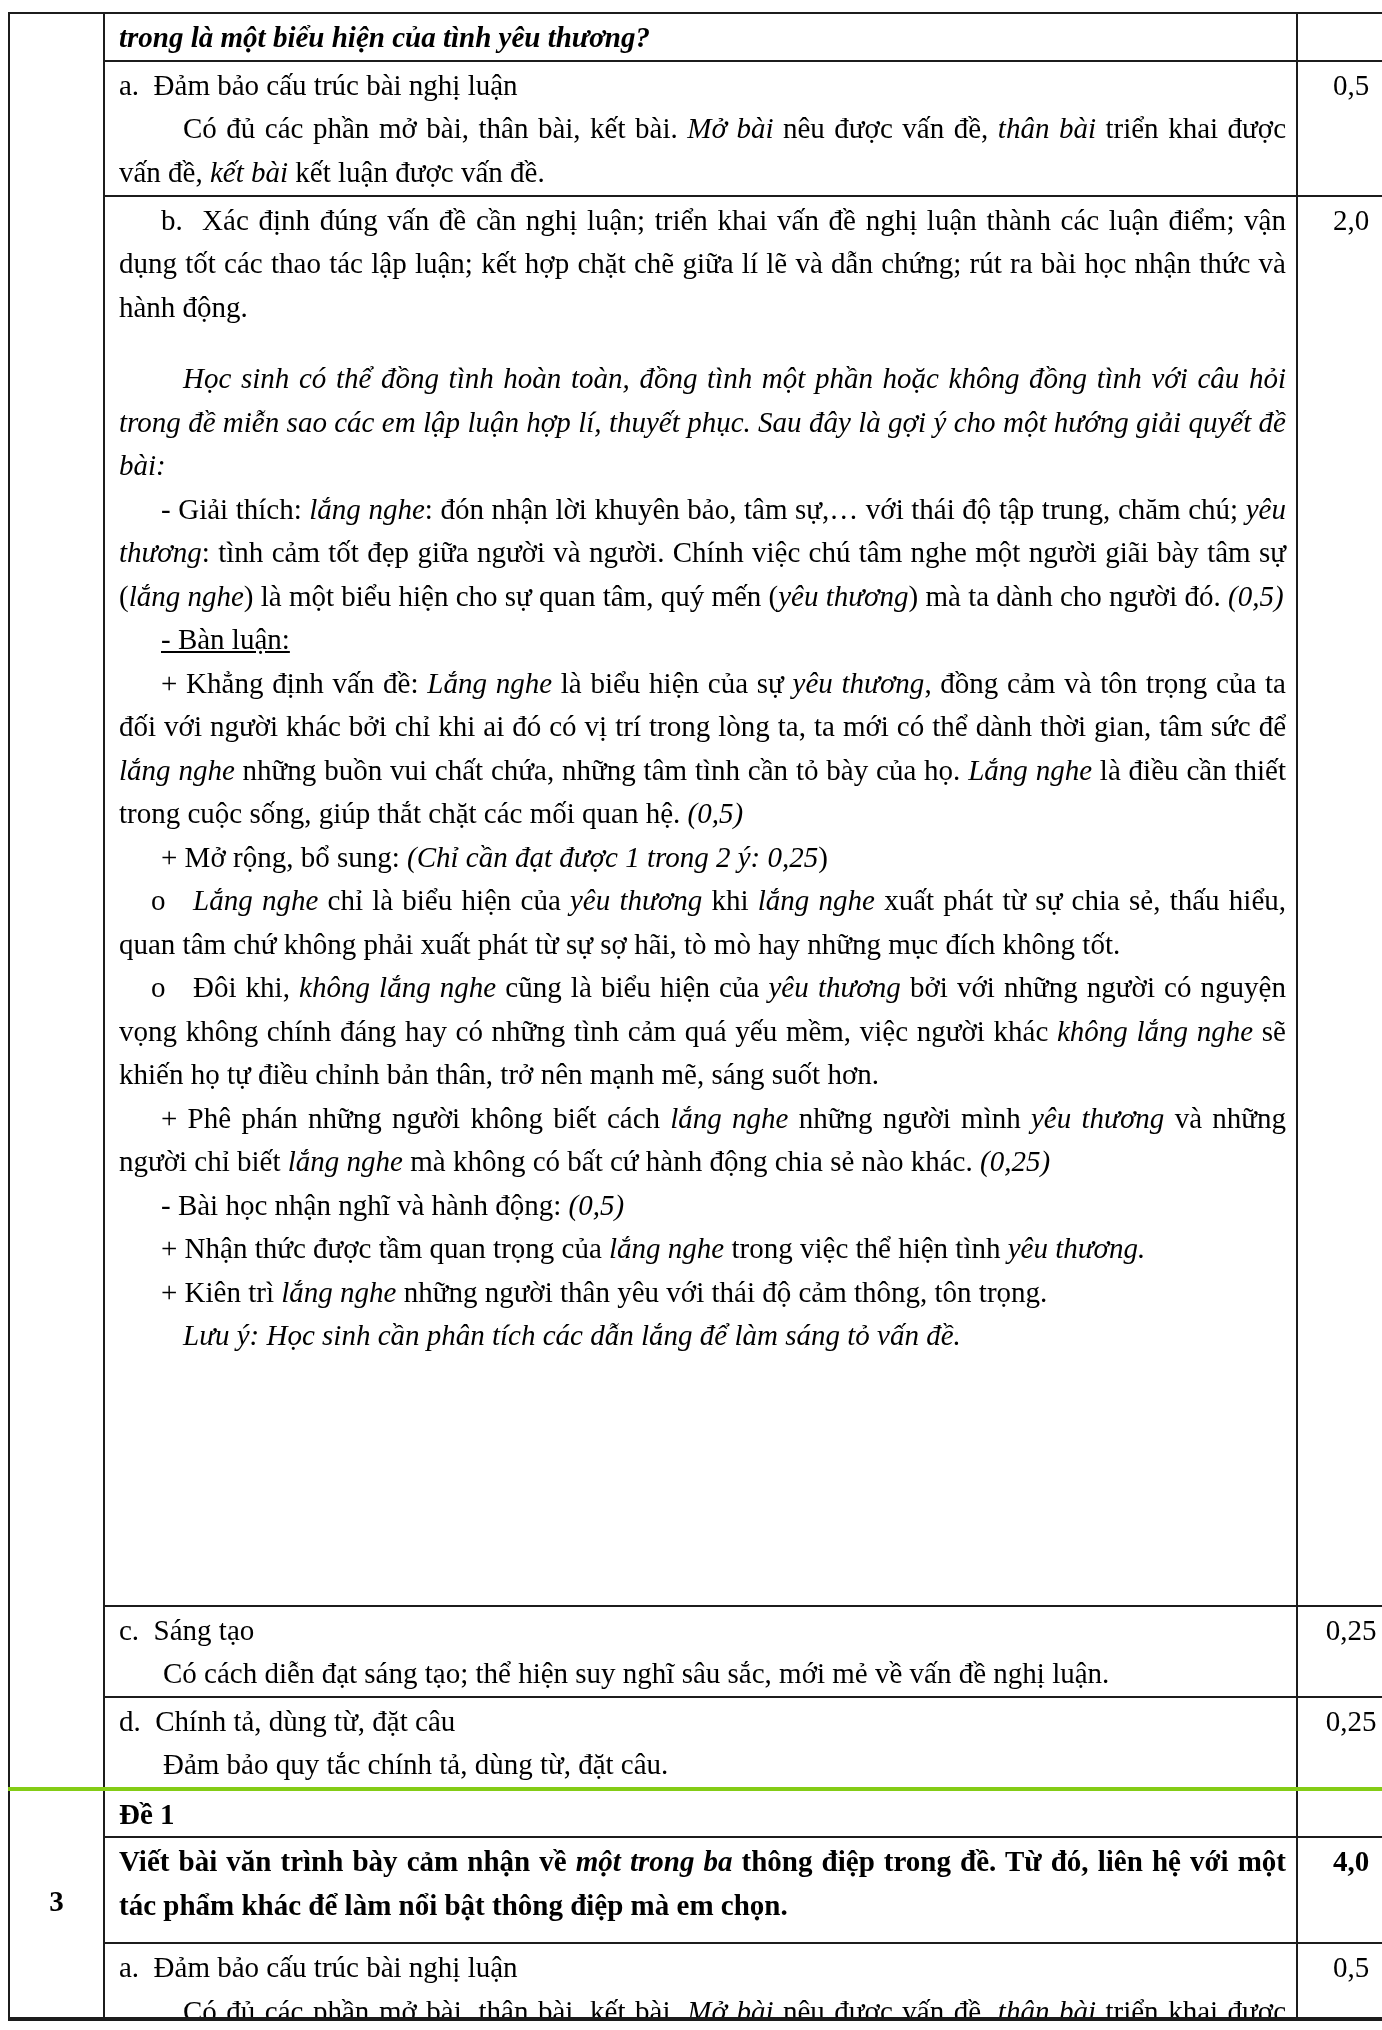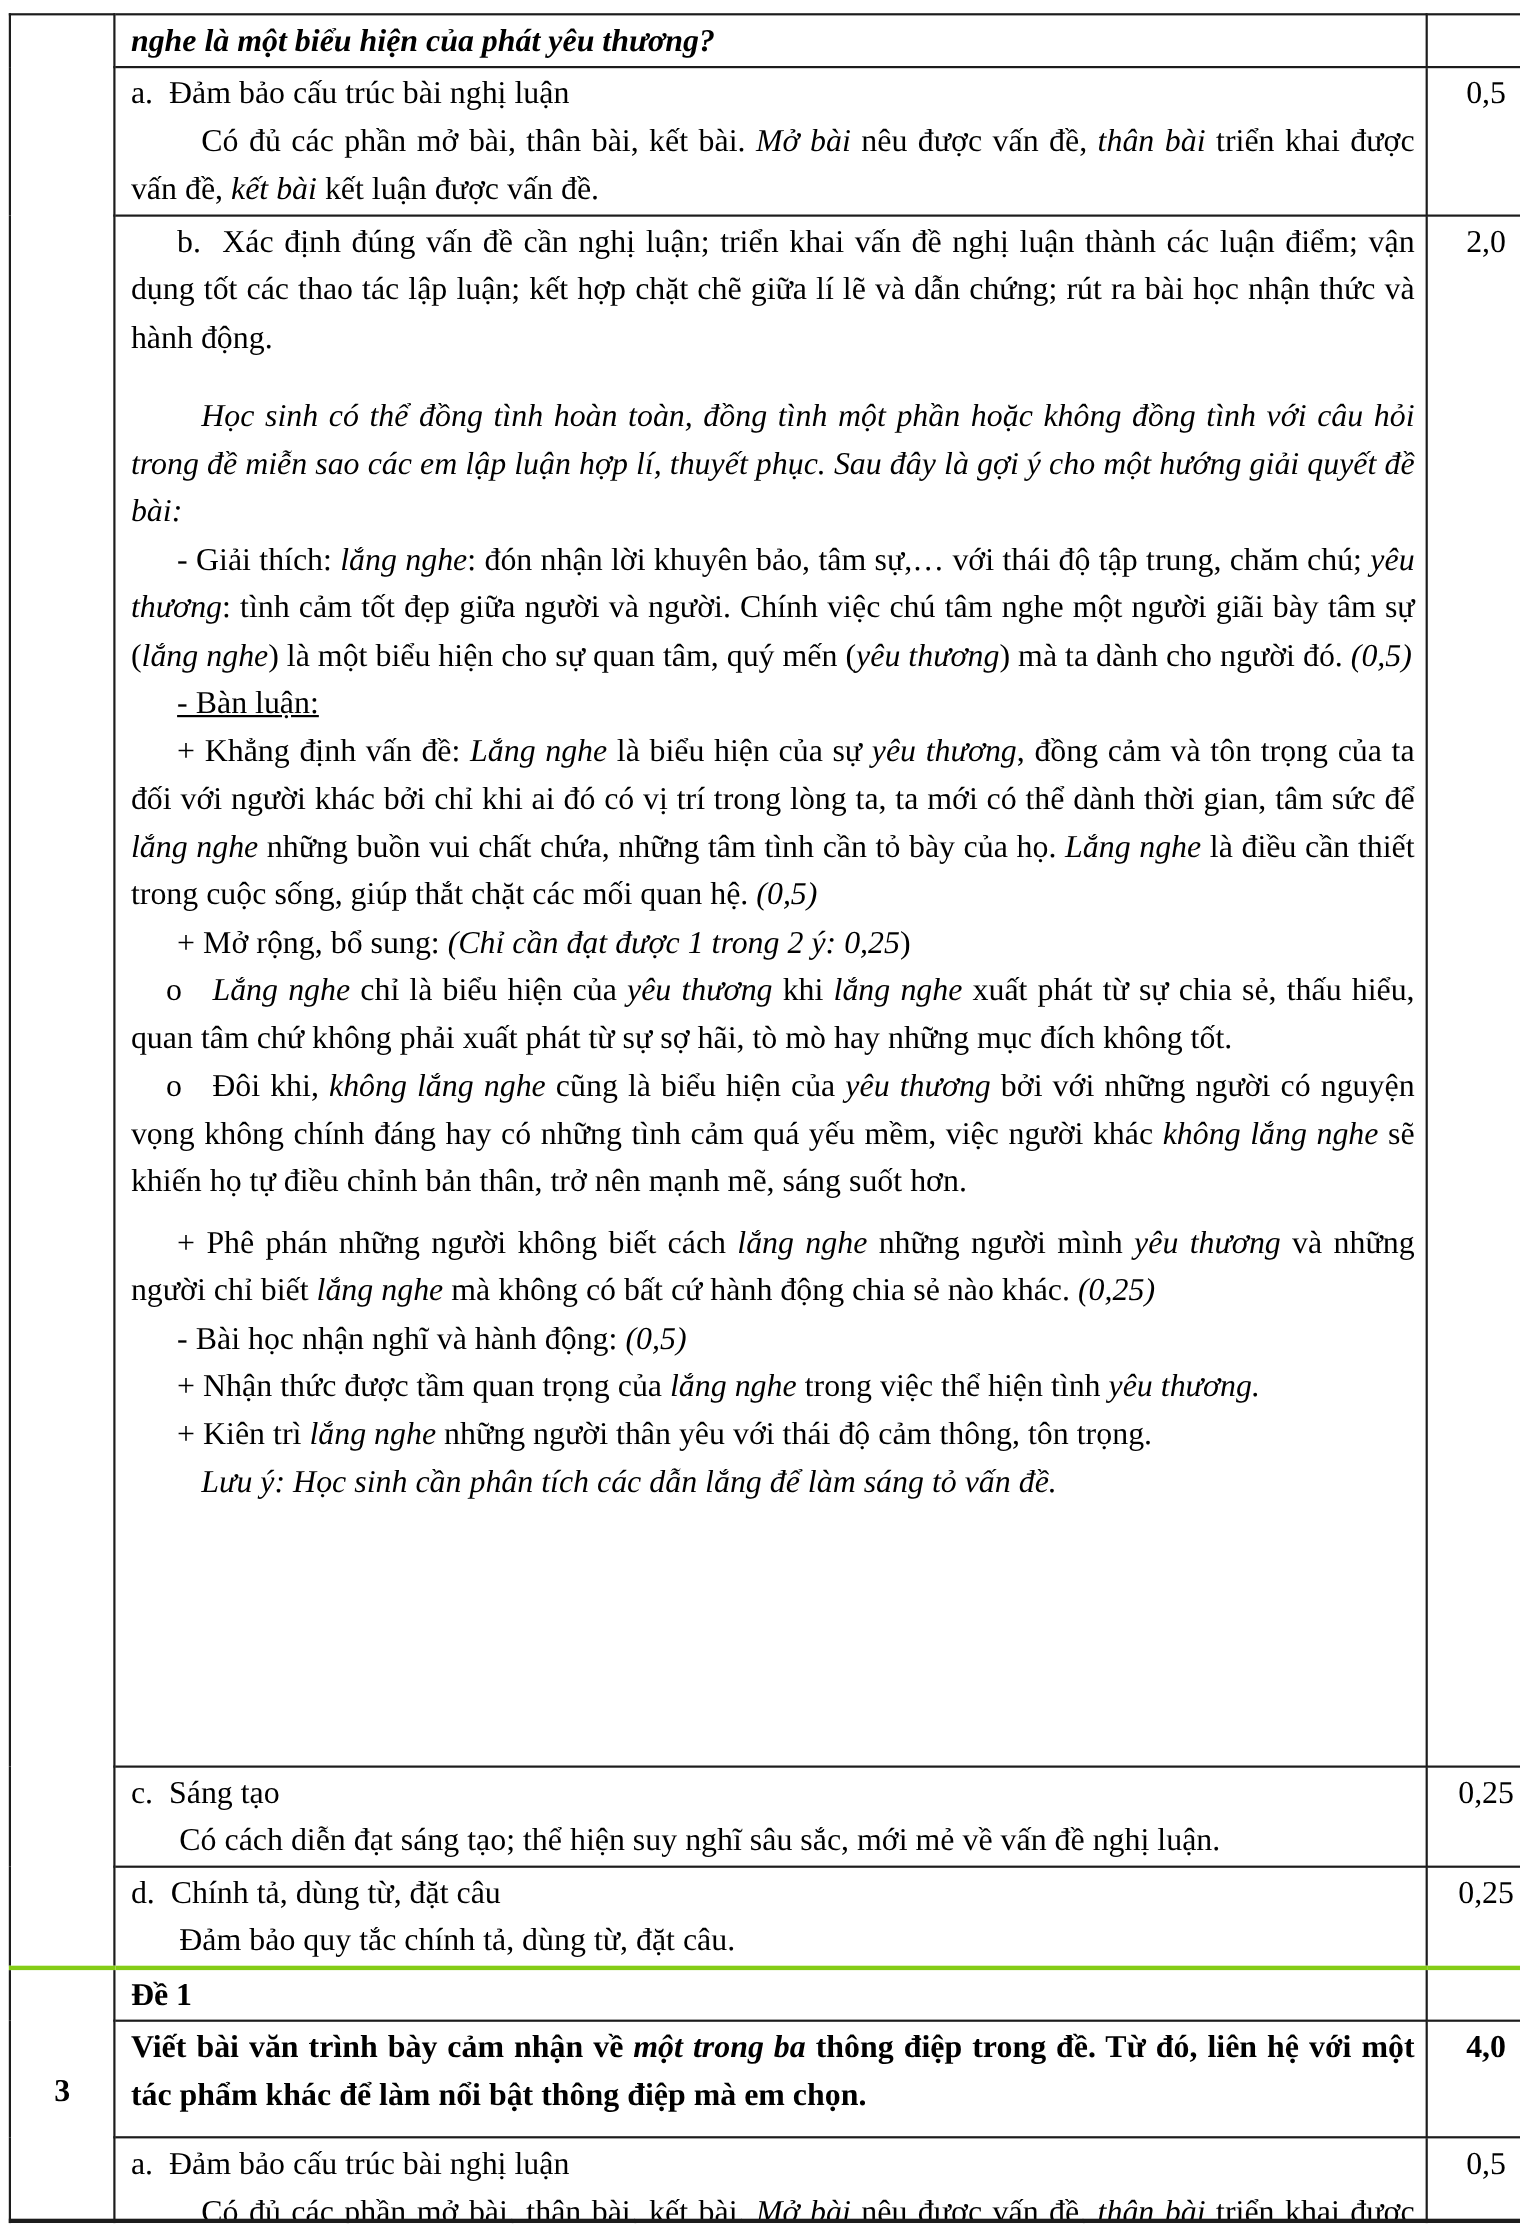--- a/index.html
+++ b/index.html
@@ -51,42 +51,42 @@
 </style>
 </head>
 <body>
 
 <div class="page">
   <table class="rubric">
     <tbody>
         <tr style="height: 44px;">
           <td class="num" rowspan="5"></td>
           <td class="content">
-            <p class="para"><span class="it bd">nghe là một biểu hiện của phát yêu thương?</span></p>
+            <p class="para"><span class="it bd">trong là một biểu hiện của tình yêu thương?</span></p>
           </td>
           <td class="pts"></td>
         </tr>
         <tr style="height: 135px;">
           <td class="content">
             <p class="para"><span>a.&nbsp;&nbsp;Đảm bảo cấu trúc bài nghị luận</span></p>
             <p class="para just" style="text-indent: 64px;"><span>Có đủ các phần mở bài, thân bài, kết bài. </span><span class="it">Mở bài</span><span> nêu được vấn đề, </span><span class="it">thân bài</span><span> triển khai được vấn đề, </span><span class="it">kết bài</span><span> kết luận được vấn đề.</span></p>
           </td>
           <td class="pts">0,5</td>
         </tr>
         <tr style="height: 1410px;">
           <td class="content">
             <p class="para just" style="text-indent: 42px;"><span>b.&nbsp;&nbsp;Xác định đúng vấn đề cần nghị luận; triển khai vấn đề nghị luận thành các luận điểm; vận dụng tốt các thao tác lập luận; kết hợp chặt chẽ giữa lí lẽ và dẫn chứng; rút ra bài học nhận thức và hành động.</span></p>
             <p class="para just" style="text-indent: 64px; margin-top: 28px;"><span class="it">Học sinh có thể đồng tình hoàn toàn, đồng tình một phần hoặc không đồng tình với câu hỏi trong đề miễn sao các em lập luận hợp lí, thuyết phục. Sau đây là gợi ý cho một hướng giải quyết đề bài:</span></p>
             <p class="para just" style="text-indent: 42px;"><span>- Giải thích: </span><span class="it">lắng nghe</span><span>: đón nhận lời khuyên bảo, tâm sự,… với thái độ tập trung, chăm chú; </span><span class="it">yêu thương</span><span>: tình cảm tốt đẹp giữa người và người. Chính việc chú tâm nghe một người giãi bày tâm sự (</span><span class="it">lắng nghe</span><span>) là một biểu hiện cho sự quan tâm, quý mến (</span><span class="it">yêu thương</span><span>) mà ta dành cho người đó. </span><span class="it">(0,5)</span></p>
             <p class="para" style="text-indent: 42px; text-decoration: underline;"><span>- Bàn luận:</span></p>
             <p class="para just" style="text-indent: 42px;"><span>+ Khẳng định vấn đề: </span><span class="it">Lắng nghe</span><span> là biểu hiện của sự </span><span class="it">yêu thương</span><span>, đồng cảm và tôn trọng của ta đối với người khác bởi chỉ khi ai đó có vị trí trong lòng ta, ta mới có thể dành thời gian, tâm sức để </span><span class="it">lắng nghe</span><span> những buồn vui chất chứa, những tâm tình cần tỏ bày của họ. </span><span class="it">Lắng nghe</span><span> là điều cần thiết trong cuộc sống, giúp thắt chặt các mối quan hệ. </span><span class="it">(0,5)</span></p>
             <p class="para" style="text-indent: 42px;"><span>+ Mở rộng, bổ sung: </span><span class="it">(Chỉ cần đạt được 1 trong 2 ý: 0,25</span><span>)</span></p>
             <p class="para just" style="text-indent: 32px;"><span>o&nbsp;&nbsp;&nbsp;</span><span class="it">Lắng nghe</span><span> chỉ là biểu hiện của </span><span class="it">yêu thương</span><span> khi </span><span class="it">lắng nghe</span><span> xuất phát từ sự chia sẻ, thấu hiểu, quan tâm chứ không phải xuất phát từ sự sợ hãi, tò mò hay những mục đích không tốt.</span></p>
             <p class="para just" style="text-indent: 32px;"><span>o&nbsp;&nbsp;&nbsp;Đôi khi, </span><span class="it">không lắng nghe</span><span> cũng là biểu hiện của </span><span class="it">yêu thương</span><span> bởi với những người có nguyện vọng không chính đáng hay có những tình cảm quá yếu mềm, việc người khác </span><span class="it">không lắng nghe</span><span> sẽ khiến họ tự điều chỉnh bản thân, trở nên mạnh mẽ, sáng suốt hơn.</span></p>
-            <p class="para just" style="text-indent: 42px; margin-top: 12px;"><span>+ Phê phán những người không biết cách </span><span class="it">lắng nghe</span><span> những người mình </span><span class="it">yêu thương</span><span> và những người chỉ biết </span><span class="it">lắng nghe</span><span> mà không có bất cứ hành động chia sẻ nào khác. </span><span class="it">(0,25)</span></p>
+            <p class="para just" style="text-indent: 42px;"><span>+ Phê phán những người không biết cách </span><span class="it">lắng nghe</span><span> những người mình </span><span class="it">yêu thương</span><span> và những người chỉ biết </span><span class="it">lắng nghe</span><span> mà không có bất cứ hành động chia sẻ nào khác. </span><span class="it">(0,25)</span></p>
             <p class="para" style="text-indent: 42px;"><span>- Bài học nhận nghĩ và hành động: </span><span class="it">(0,5)</span></p>
             <p class="para just" style="text-indent: 42px;"><span>+ Nhận thức được tầm quan trọng của </span><span class="it">lắng nghe</span><span> trong việc thể hiện tình </span><span class="it">yêu thương.</span></p>
             <p class="para" style="text-indent: 42px;"><span>+ Kiên trì </span><span class="it">lắng nghe</span><span> những người thân yêu với thái độ cảm thông, tôn trọng.</span></p>
             <p class="para" style="text-indent: 64px;"><span class="it">Lưu ý: Học sinh cần phân tích các dẫn lắng để làm sáng tỏ vấn đề.</span></p>
           </td>
           <td class="pts">2,0</td>
         </tr>
         <tr style="height: 90px;">
           <td class="content">
             <p class="para"><span>c.&nbsp;&nbsp;Sáng tạo</span></p>

